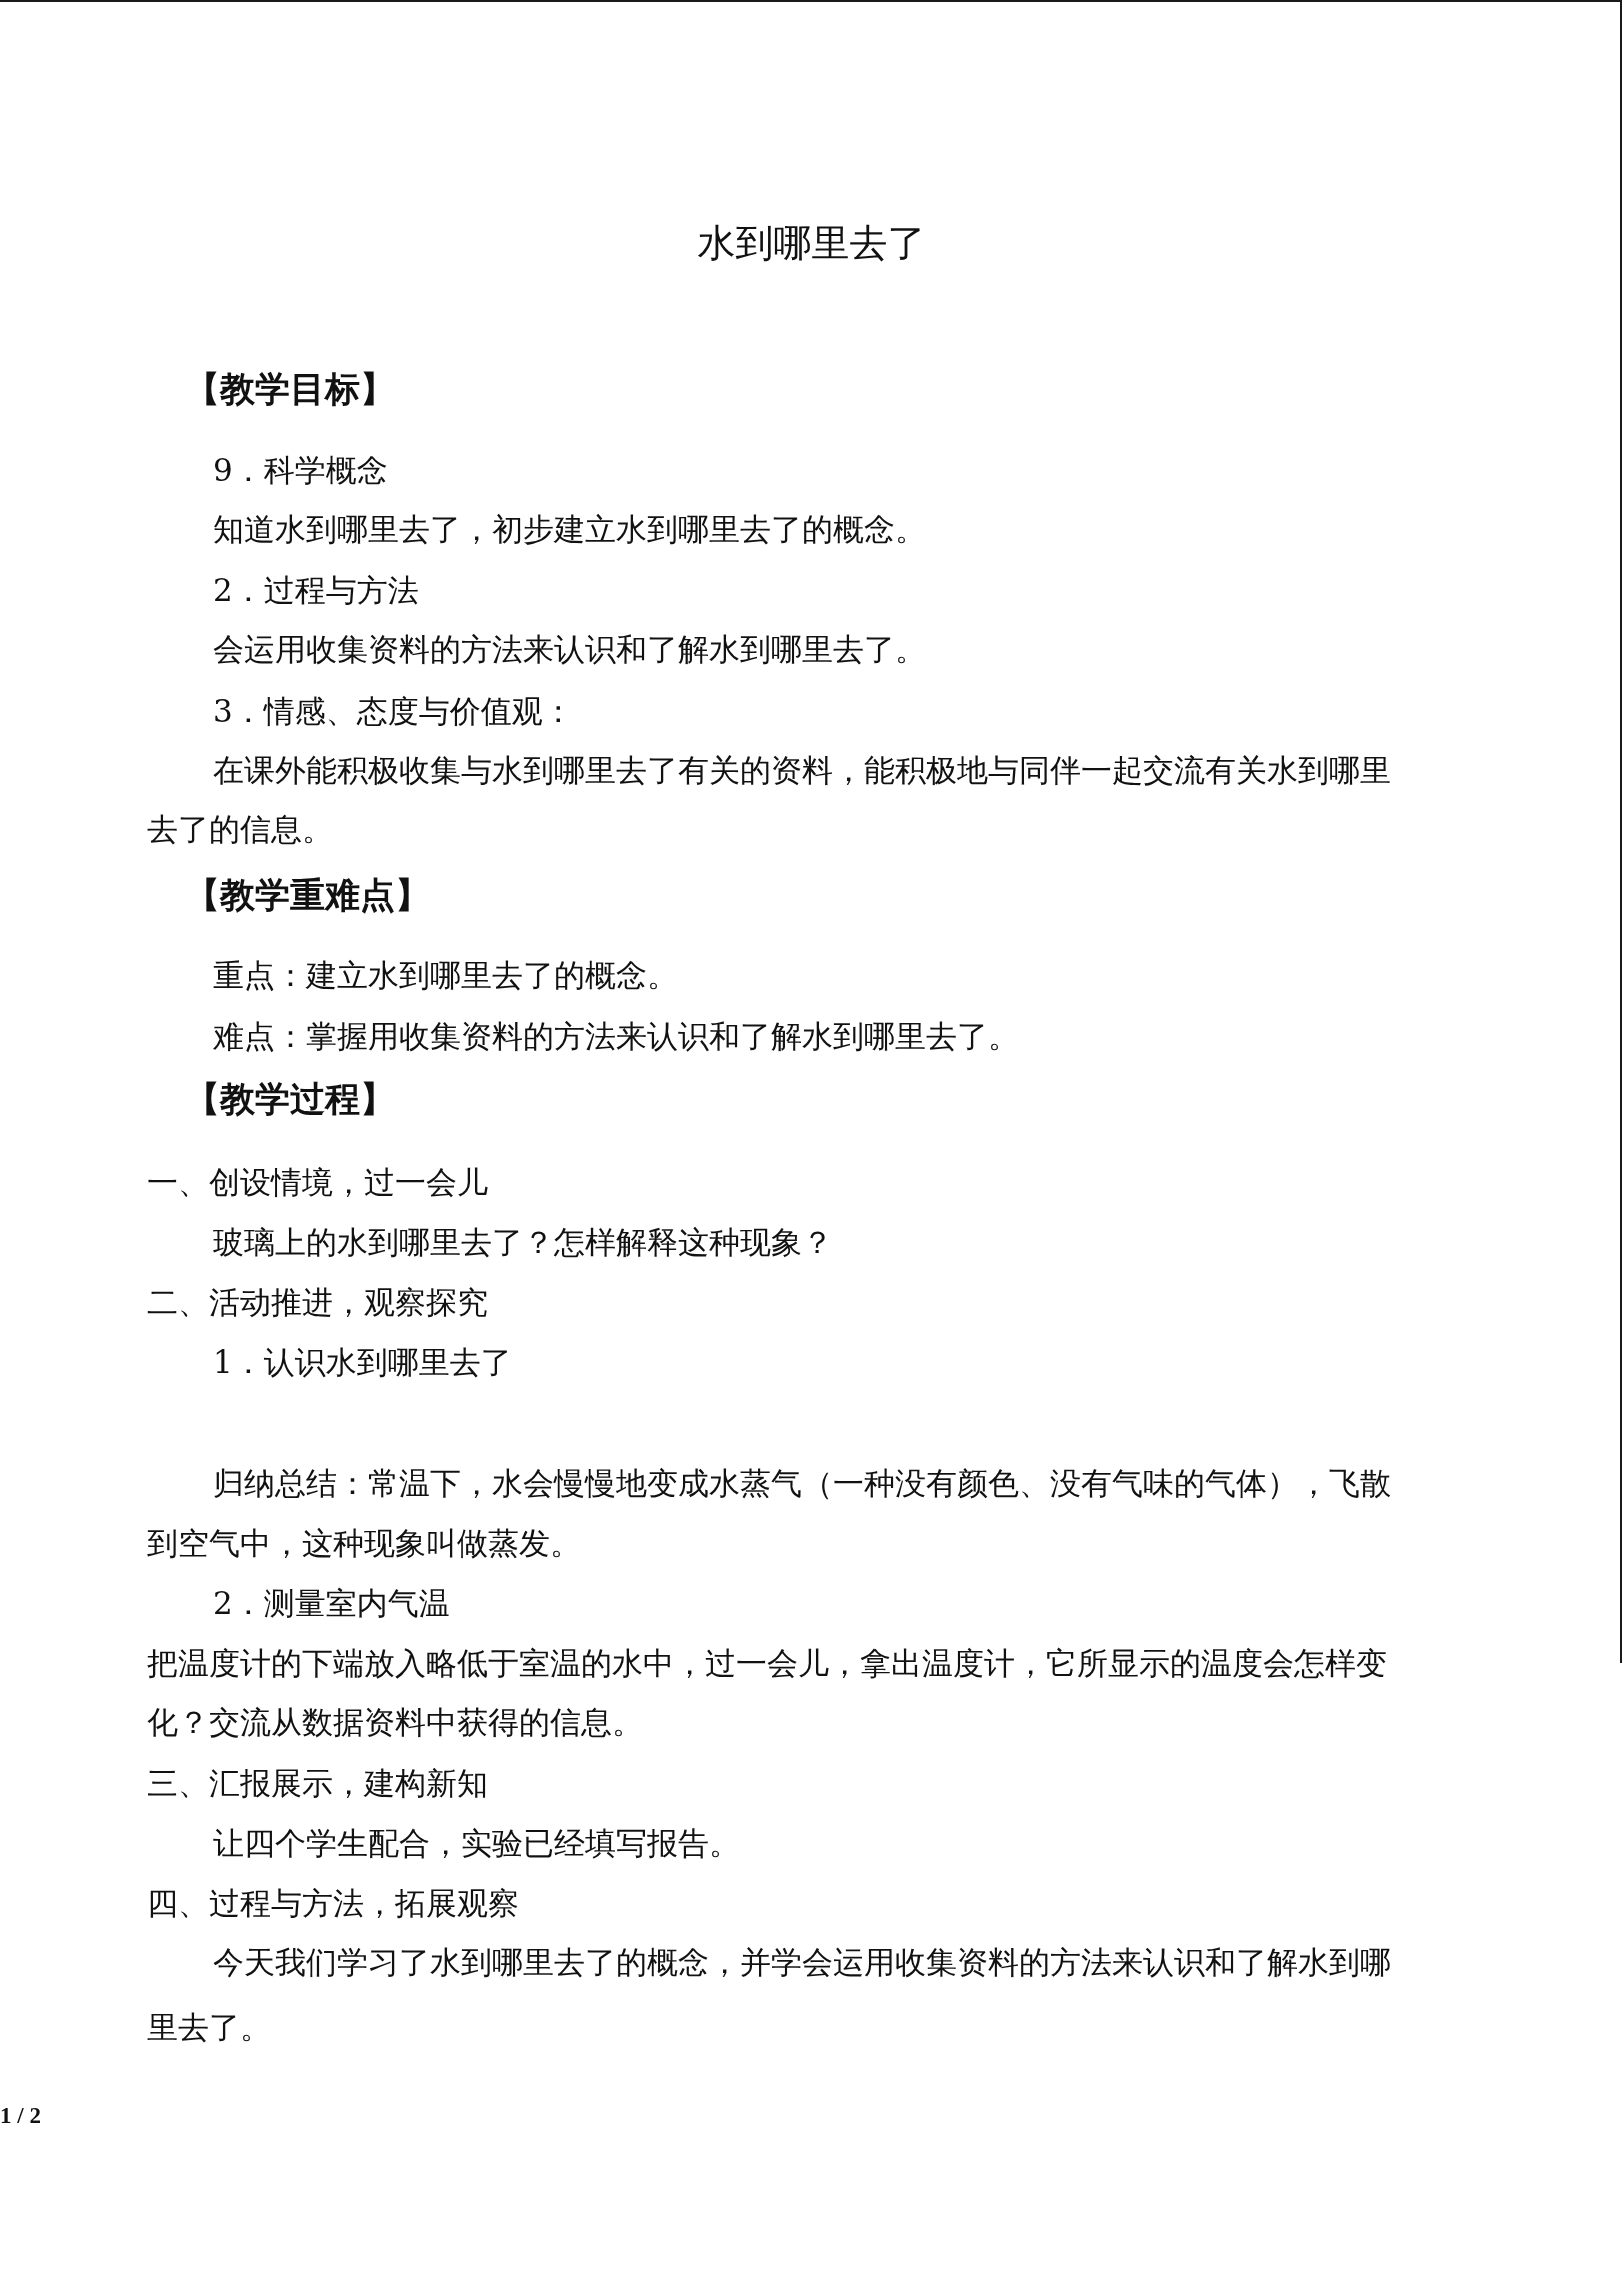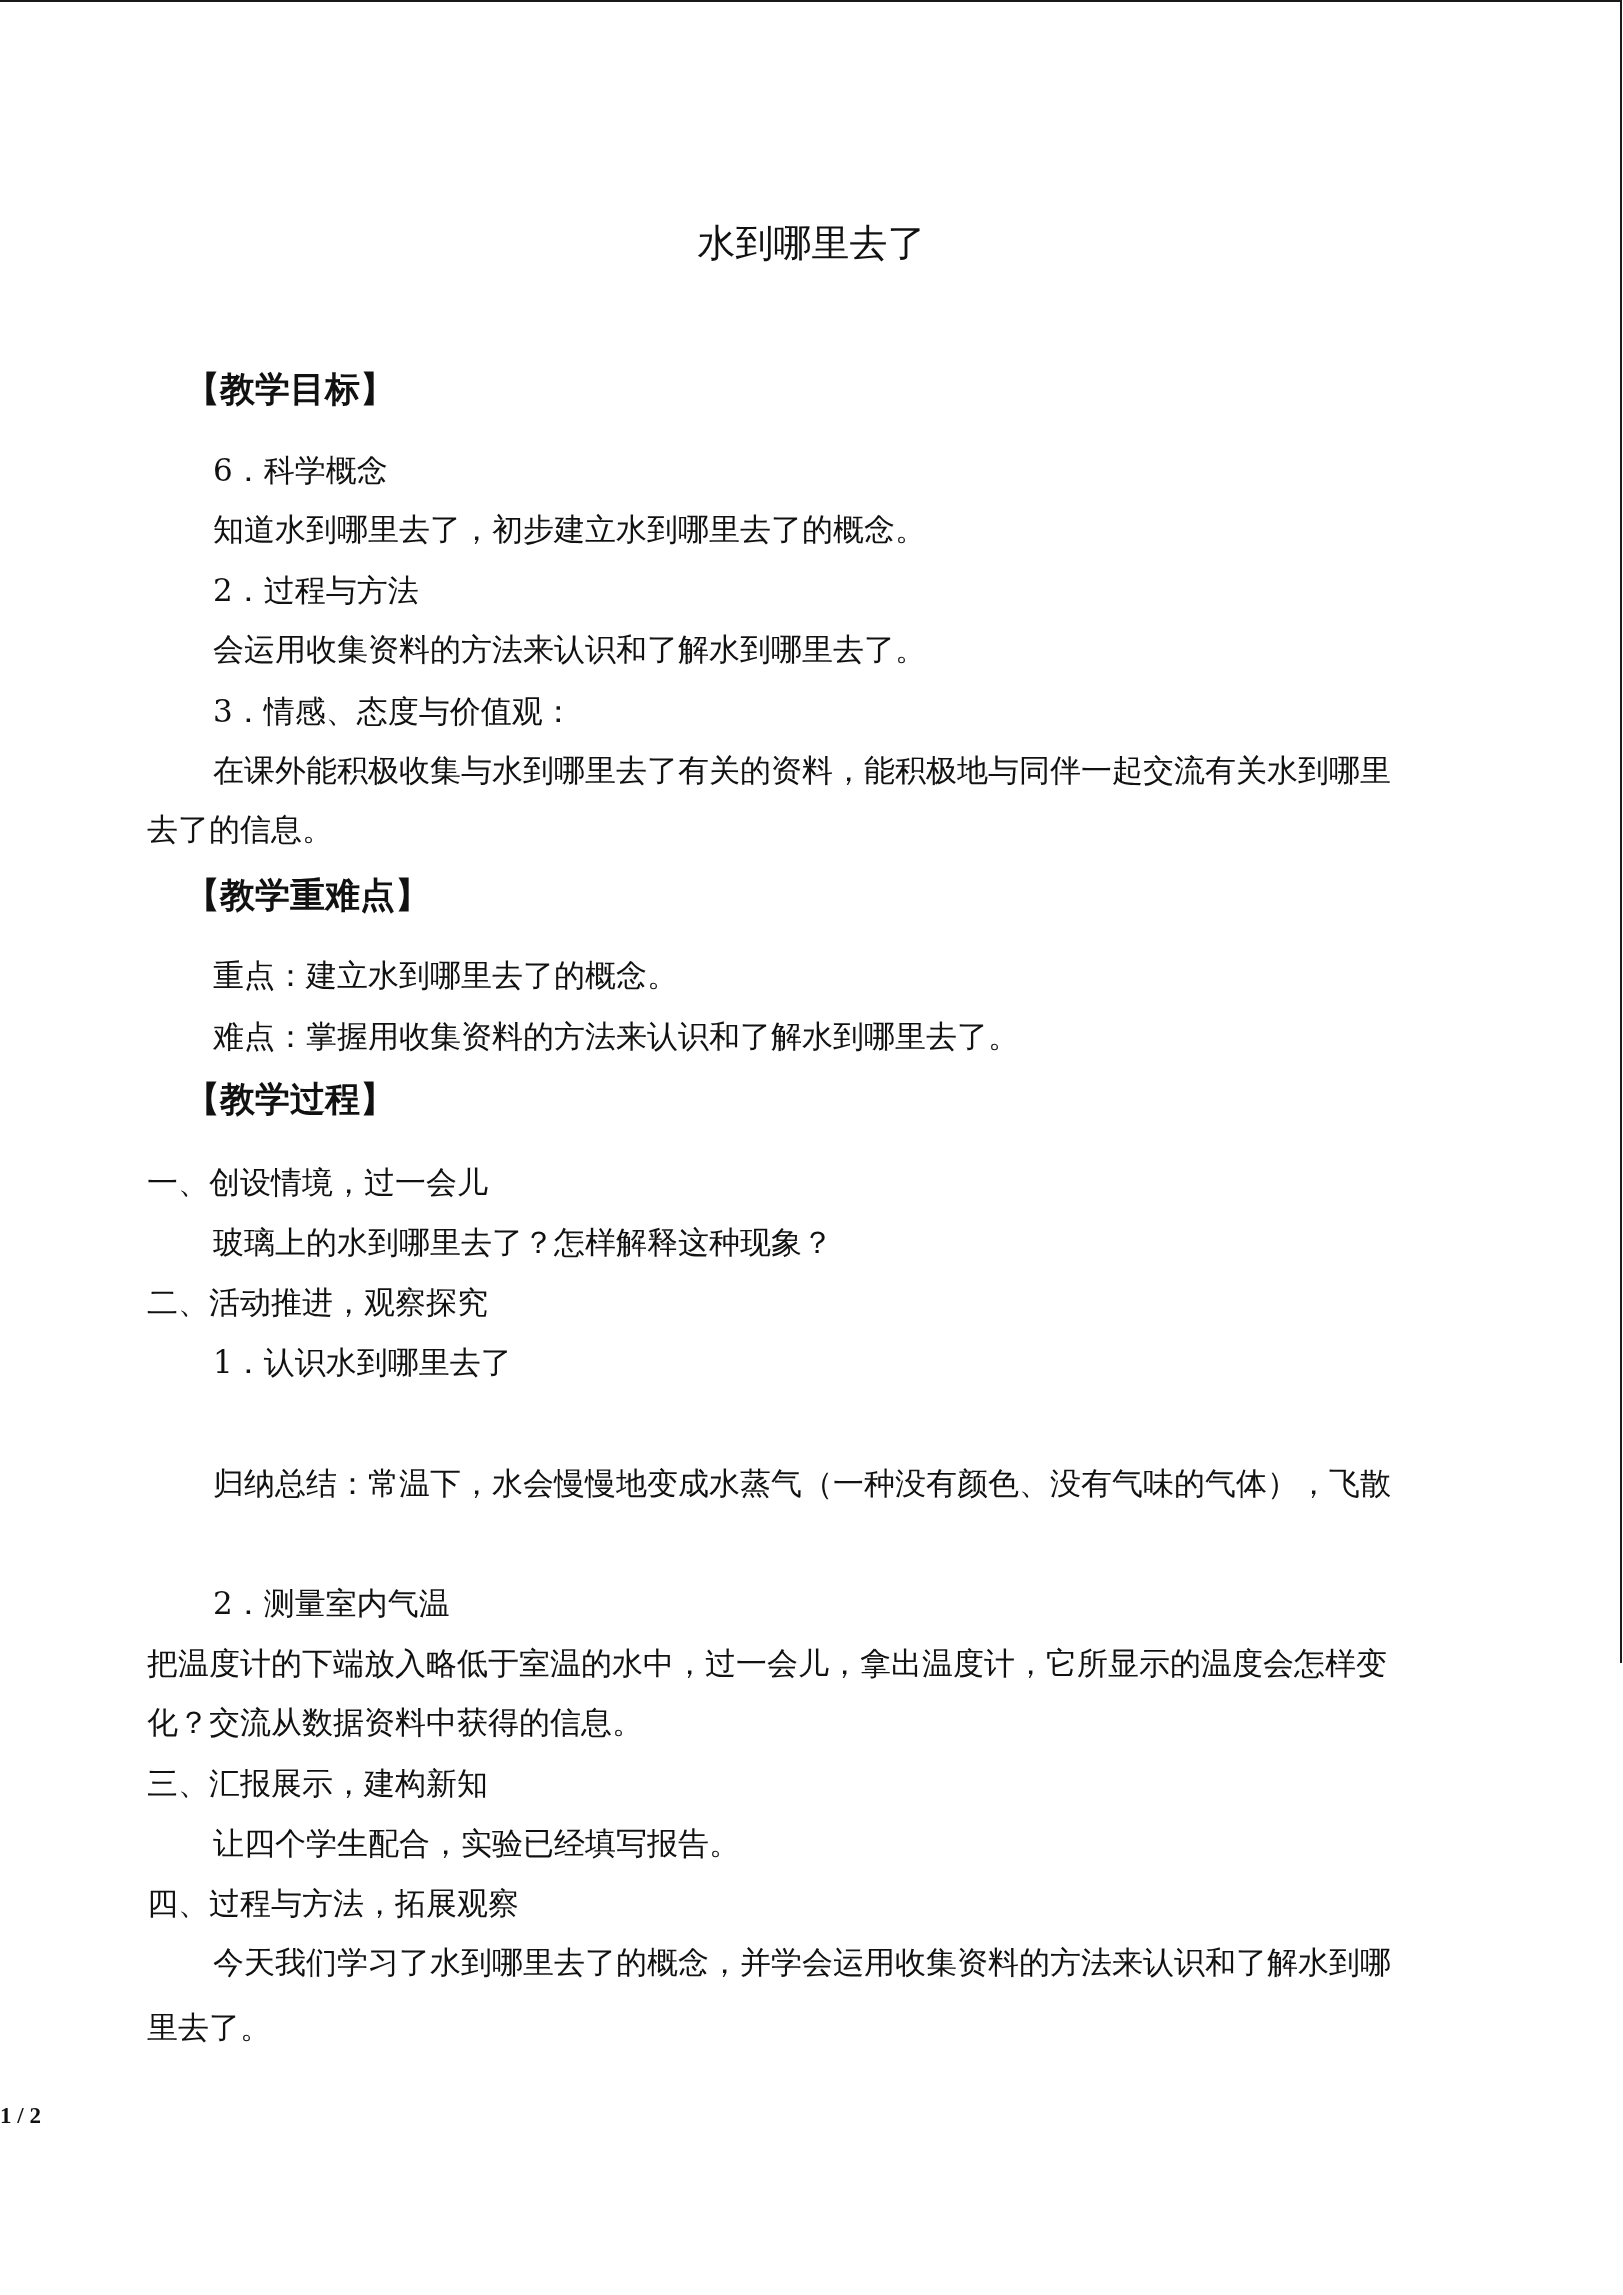--- a/index.html
+++ b/index.html
@@ -18,38 +18,39 @@
             font-size: 23px; font-weight: bold; font-family: "Liberation Serif", serif; }
 </style>
 </head>
 <body>
 
 <div class="page">
 
   <div class="title">水到哪里去了</div>
 
   <div class="heading" style="top:365px">【教学目标】</div>
-  <div class="line ind1" style="top:448px">6．科学概念</div>
+  <div class="line ind1" style="top:448px">9．科学概念</div>
   <div class="line ind1" style="top:507px">知道水到哪里去了，初步建立水到哪里去了的概念。</div>
   <div class="line ind1" style="top:568px">2．过程与方法</div>
   <div class="line ind1" style="top:627px">会运用收集资料的方法来认识和了解水到哪里去了。</div>
   <div class="line ind1" style="top:689px">3．情感、态度与价值观：</div>
   <div class="line ind1" style="top:748px">在课外能积极收集与水到哪里去了有关的资料，能积极地与同伴一起交流有关水到哪里</div>
   <div class="line ind0" style="top:807px">去了的信息。</div>
 
   <div class="heading" style="top:871px">【教学重难点】</div>
   <div class="line ind1" style="top:953px">重点：建立水到哪里去了的概念。</div>
   <div class="line ind1" style="top:1014px">难点：掌握用收集资料的方法来认识和了解水到哪里去了。</div>
 
   <div class="heading" style="top:1075px">【教学过程】</div>
   <div class="line ind0" style="top:1160px">一、创设情境，过一会儿</div>
   <div class="line ind1" style="top:1220px">玻璃上的水到哪里去了？怎样解释这种现象？</div>
   <div class="line ind0" style="top:1280px">二、活动推进，观察探究</div>
   <div class="line ind1" style="top:1340px">1．认识水到哪里去了</div>
   <div class="line ind1" style="top:1461px">归纳总结：常温下，水会慢慢地变成水蒸气（一种没有颜色、没有气味的气体），飞散</div>
+  <div class="line ind0" style="top:1521px">到空气中，这种现象叫做蒸发。</div>
   <div class="line ind1" style="top:1581px">2．测量室内气温</div>
   <div class="line ind0" style="top:1700px">化？交流从数据资料中获得的信息。</div>
   <div class="line ind0" style="top:1641px">把温度计的下端放入略低于室温的水中，过一会儿，拿出温度计，它所显示的温度会怎样变</div>
   <div class="line ind0" style="top:1761px">三、汇报展示，建构新知</div>
   <div class="line ind1" style="top:1821px">让四个学生配合，实验已经填写报告。</div>
   <div class="line ind0" style="top:1881px">四、过程与方法，拓展观察</div>
   <div class="line ind1" style="top:1940px">今天我们学习了水到哪里去了的概念，并学会运用收集资料的方法来认识和了解水到哪</div>
   <div class="line ind0" style="top:2005px">里去了。</div>
 
   <div class="pageno">1 / 2</div>

